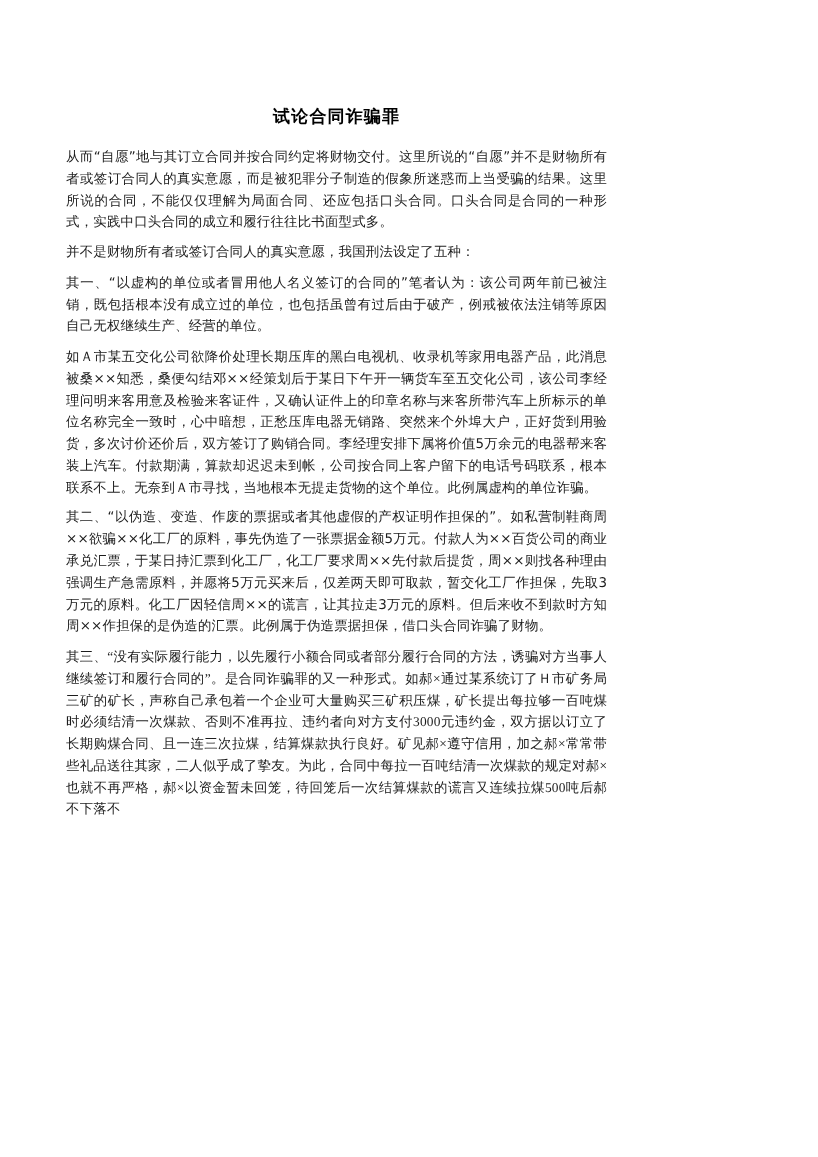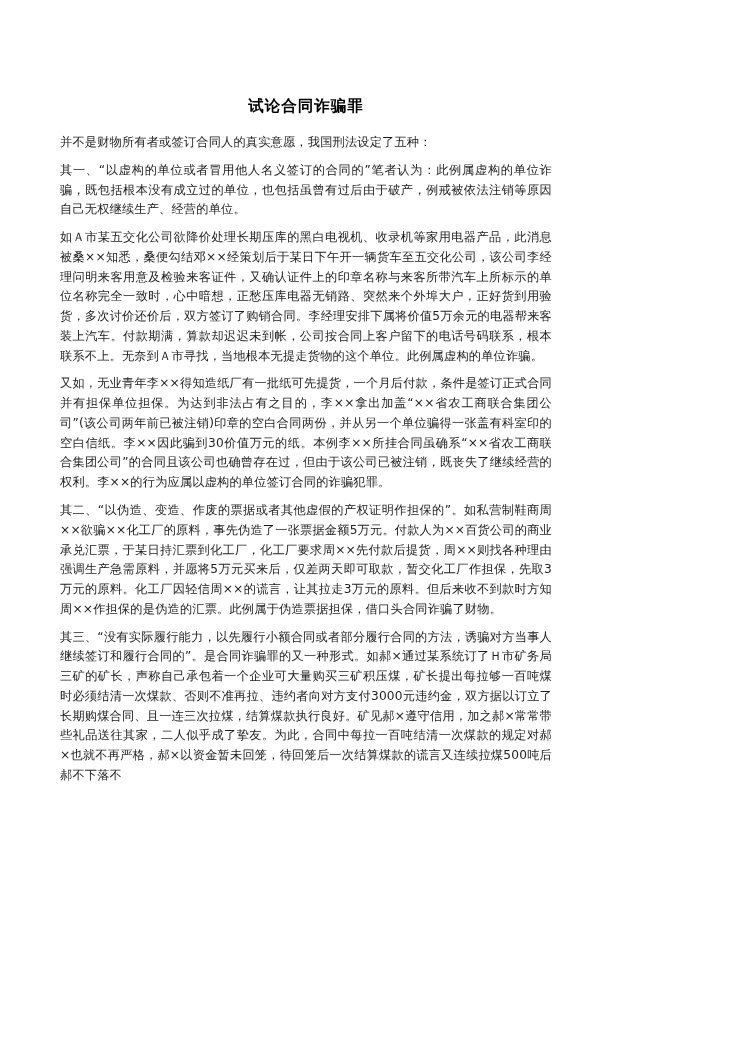--- a/index.html
+++ b/index.html
@@ -31,31 +31,32 @@
     margin: 0 0 8px 0;
     font-size: 12.2px;
     line-height: 1.62;
     text-align: justify;
     text-justify: inter-ideograph;
     letter-spacing: 0.2px;
     color: #1c1c1c;
   }
   .body-text p:last-child {
     margin-bottom: 0;
+    font-family: Liberation Serif, serif;
   }
 </style>
 </head>
 <body>
 
 <div class="page">
 
   <h1 class="doc-title">试论合同诈骗罪</h1>
 
   <div class="body-text">
+    <p>从而“自愿”地与其订立合同并按合同约定将财物交付。这里所说的“自愿”并不是财物所有者或签订合同人的真实意愿，而是被犯罪分子制造的假象所迷惑而上当受骗的结果。这里所说的合同，不能仅仅理解为局面合同、还应包括口头合同。口头合同是合同的一种形式，实践中口头合同的成立和履行往往比书面型式多。</p>
     <p>并不是财物所有者或签订合同人的真实意愿，我国刑法设定了五种：</p>
-    <p>其一、“以虚构的单位或者冒用他人名义签订的合同的”笔者认为：此例属虚构的单位诈骗，既包括根本没有成立过的单位，也包括虽曾有过后由于破产，例戒被依法注销等原因自己无权继续生产、经营的单位。</p>
+    <p>其一、“以虚构的单位或者冒用他人名义签订的合同的”笔者认为：该公司两年前已被注销，既包括根本没有成立过的单位，也包括虽曾有过后由于破产，例戒被依法注销等原因自己无权继续生产、经营的单位。</p>
     <p>如Ａ市某五交化公司欲降价处理长期压库的黑白电视机、收录机等家用电器产品，此消息被桑××知悉，桑便勾结邓××经策划后于某日下午开一辆货车至五交化公司，该公司李经理问明来客用意及检验来客证件，又确认证件上的印章名称与来客所带汽车上所标示的单位名称完全一致时，心中暗想，正愁压库电器无销路、突然来个外埠大户，正好货到用验货，多次讨价还价后，双方签订了购销合同。李经理安排下属将价值5万余元的电器帮来客装上汽车。付款期满，算款却迟迟未到帐，公司按合同上客户留下的电话号码联系，根本联系不上。无奈到Ａ市寻找，当地根本无提走货物的这个单位。此例属虚构的单位诈骗。</p>
-    <p>又如，无业青年李××得知造纸厂有一批纸可先提货，一个月后付款，条件是签订正式合同并有担保单位担保。为达到非法占有之目的，李××拿出加盖“××省农工商联合集团公司”(该公司两年前已被注销)印章的空白合同两份，并从另一个单位骗得一张盖有科室印的空白信纸。李××因此骗到30价值万元的纸。本例李××所挂合同虽确系“××省农工商联合集团公司”的合同且该公司也确曾存在过，但由于该公司已被注销，既丧失了继续经营的权利。李××的行为应属以虚构的单位签订合同的诈骗犯罪。</p>
     <p>其二、“以伪造、变造、作废的票据或者其他虚假的产权证明作担保的”。如私营制鞋商周××欲骗××化工厂的原料，事先伪造了一张票据金额5万元。付款人为××百货公司的商业承兑汇票，于某日持汇票到化工厂，化工厂要求周××先付款后提货，周××则找各种理由强调生产急需原料，并愿将5万元买来后，仅差两天即可取款，暂交化工厂作担保，先取3万元的原料。化工厂因轻信周××的谎言，让其拉走3万元的原料。但后来收不到款时方知周××作担保的是伪造的汇票。此例属于伪造票据担保，借口头合同诈骗了财物。</p>
     <p>其三、“没有实际履行能力，以先履行小额合同或者部分履行合同的方法，诱骗对方当事人继续签订和履行合同的”。是合同诈骗罪的又一种形式。如郝×通过某系统订了Ｈ市矿务局三矿的矿长，声称自己承包着一个企业可大量购买三矿积压煤，矿长提出每拉够一百吨煤时必须结清一次煤款、否则不准再拉、违约者向对方支付3000元违约金，双方据以订立了长期购煤合同、且一连三次拉煤，结算煤款执行良好。矿见郝×遵守信用，加之郝×常常带些礼品送往其家，二人似乎成了挚友。为此，合同中每拉一百吨结清一次煤款的规定对郝×也就不再严格，郝×以资金暂未回笼，待回笼后一次结算煤款的谎言又连续拉煤500吨后郝不下落不</p>
   </div>
 
 </div>
 
 </body></html>

